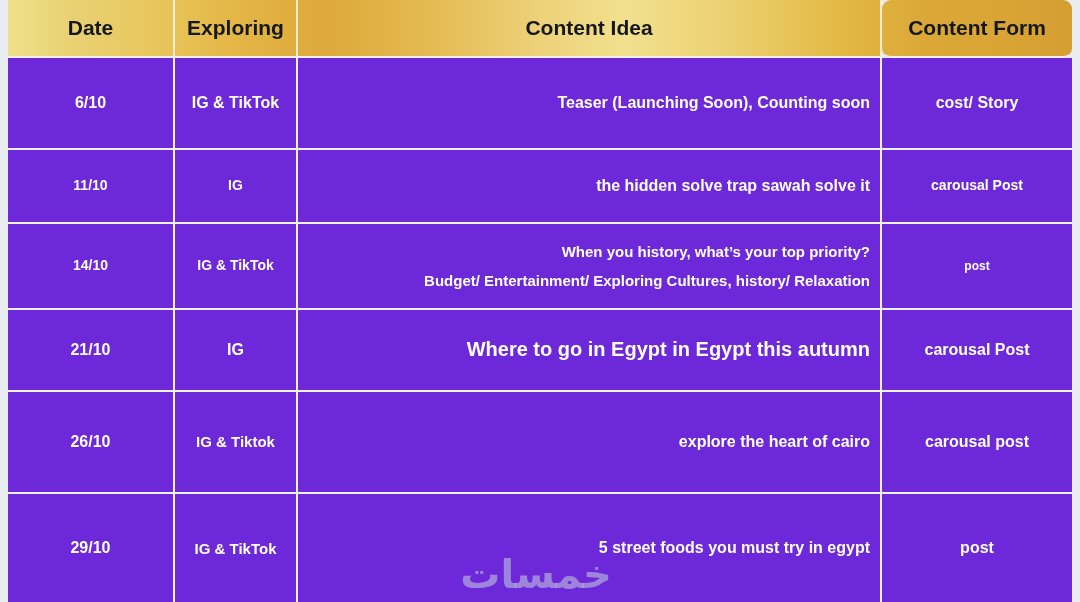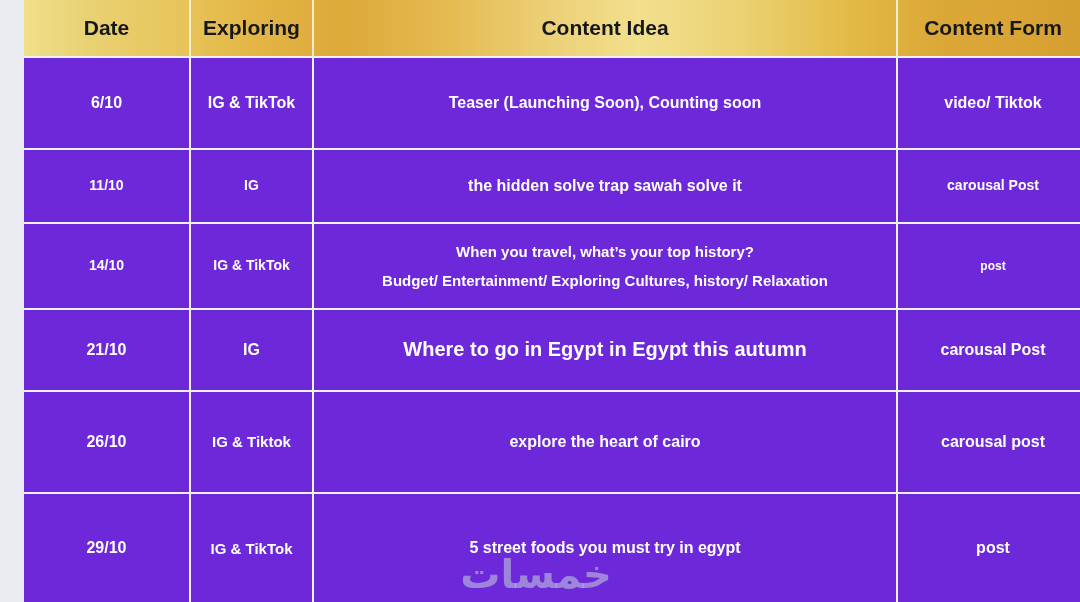--- a/index.html
+++ b/index.html
@@ -13,21 +13,21 @@
     background: #e9edf2;
     font-family: "Liberation Sans", "DejaVu Sans", sans-serif;
     overflow: hidden;
   }
 
   .table-wrap {
     position: relative;
     width: 1080px;
     height: 602px;
     box-sizing: border-box;
-    padding: 0 8px 0 24px;
+    padding: 0 8px 0 8px;
     background: #e9edf2;
   }
 
   table.content-table {
     width: 100%;
     height: 602px;
     border-collapse: separate;
     border-spacing: 0;
     table-layout: fixed;
   }
@@ -43,21 +43,21 @@
     padding: 0 6px;
     color: #14181c;
     font-size: 21px;
     font-weight: bold;
     text-align: center;
     vertical-align: middle;
     border-right: 2px solid #f3ecd2;
     border-bottom: 2px solid #eef1f5;
     white-space: nowrap;
   }
-  thead th:last-child { border-right: none; }
+  thead th:last-child { border-right: none; border-radius: 9px; }
 
   thead tr {
     background: linear-gradient(90deg,
       #efe08a 0%,
       #e9d173 6%,
       #e8c65c 14%,
       #e3b544 22%,
       #dda93a 30%,
       #e5bb52 40%,
       #edd179 50%,
@@ -84,21 +84,21 @@
   tbody tr:last-child td { border-bottom: none; }
 
   
   .sz-16 { font-size: 16px; }
   .sz-15 { font-size: 15px; }
   .sz-14 { font-size: 14px; }
   .sz-12 { font-size: 12px; }
   .sz-20 { font-size: 20px; }
 
   .idea-line + .idea-line { display: block; margin-top: 10px; }
-  .idea-line { display: block; }
+  .idea-line { display: block; text-align: right; }
 
   .watermark {
     position: absolute;
     left: 0;
     right: 8px;
     bottom: 8px;
     text-align: center;
     font-size: 40px;
     font-weight: bold;
     color: rgba(198, 210, 222, 0.55);
@@ -131,37 +131,37 @@
     </thead>
 
     <tbody>
 
       <tr style="height:77px;">
         <td class="sz-16">6/10</td>
         <td class="sz-16">IG &amp; TikTok</td>
         <td class="sz-16">
           <span class="idea-line">Teaser (Launching Soon), Counting soon</span>
         </td>
-        <td class="sz-16">video/ Tiktok</td>
+        <td class="sz-16">cost/ Story</td>
       </tr>
 
       <tr style="height:62px;">
         <td class="sz-14">11/10</td>
         <td class="sz-14">IG</td>
         <td class="sz-16">
           <span class="idea-line">the hidden solve trap sawah solve it</span>
         </td>
         <td class="sz-14">carousal Post</td>
       </tr>
 
       <tr style="height:72px;">
         <td class="sz-14">14/10</td>
         <td class="sz-14">IG &amp; TikTok</td>
         <td class="sz-15">
-          <span class="idea-line">When you travel, what’s your top history?</span>
+          <span class="idea-line">When you history, what’s your top priority?</span>
           <span class="idea-line">Budget/ Entertainment/ Exploring Cultures, history/ Relaxation</span>
         </td>
         <td class="sz-12">post</td>
       </tr>
 
       <tr style="height:68px;">
         <td class="sz-16">21/10</td>
         <td class="sz-16">IG</td>
         <td class="sz-20">
           <span class="idea-line">Where to go in Egypt in Egypt this autumn</span>

